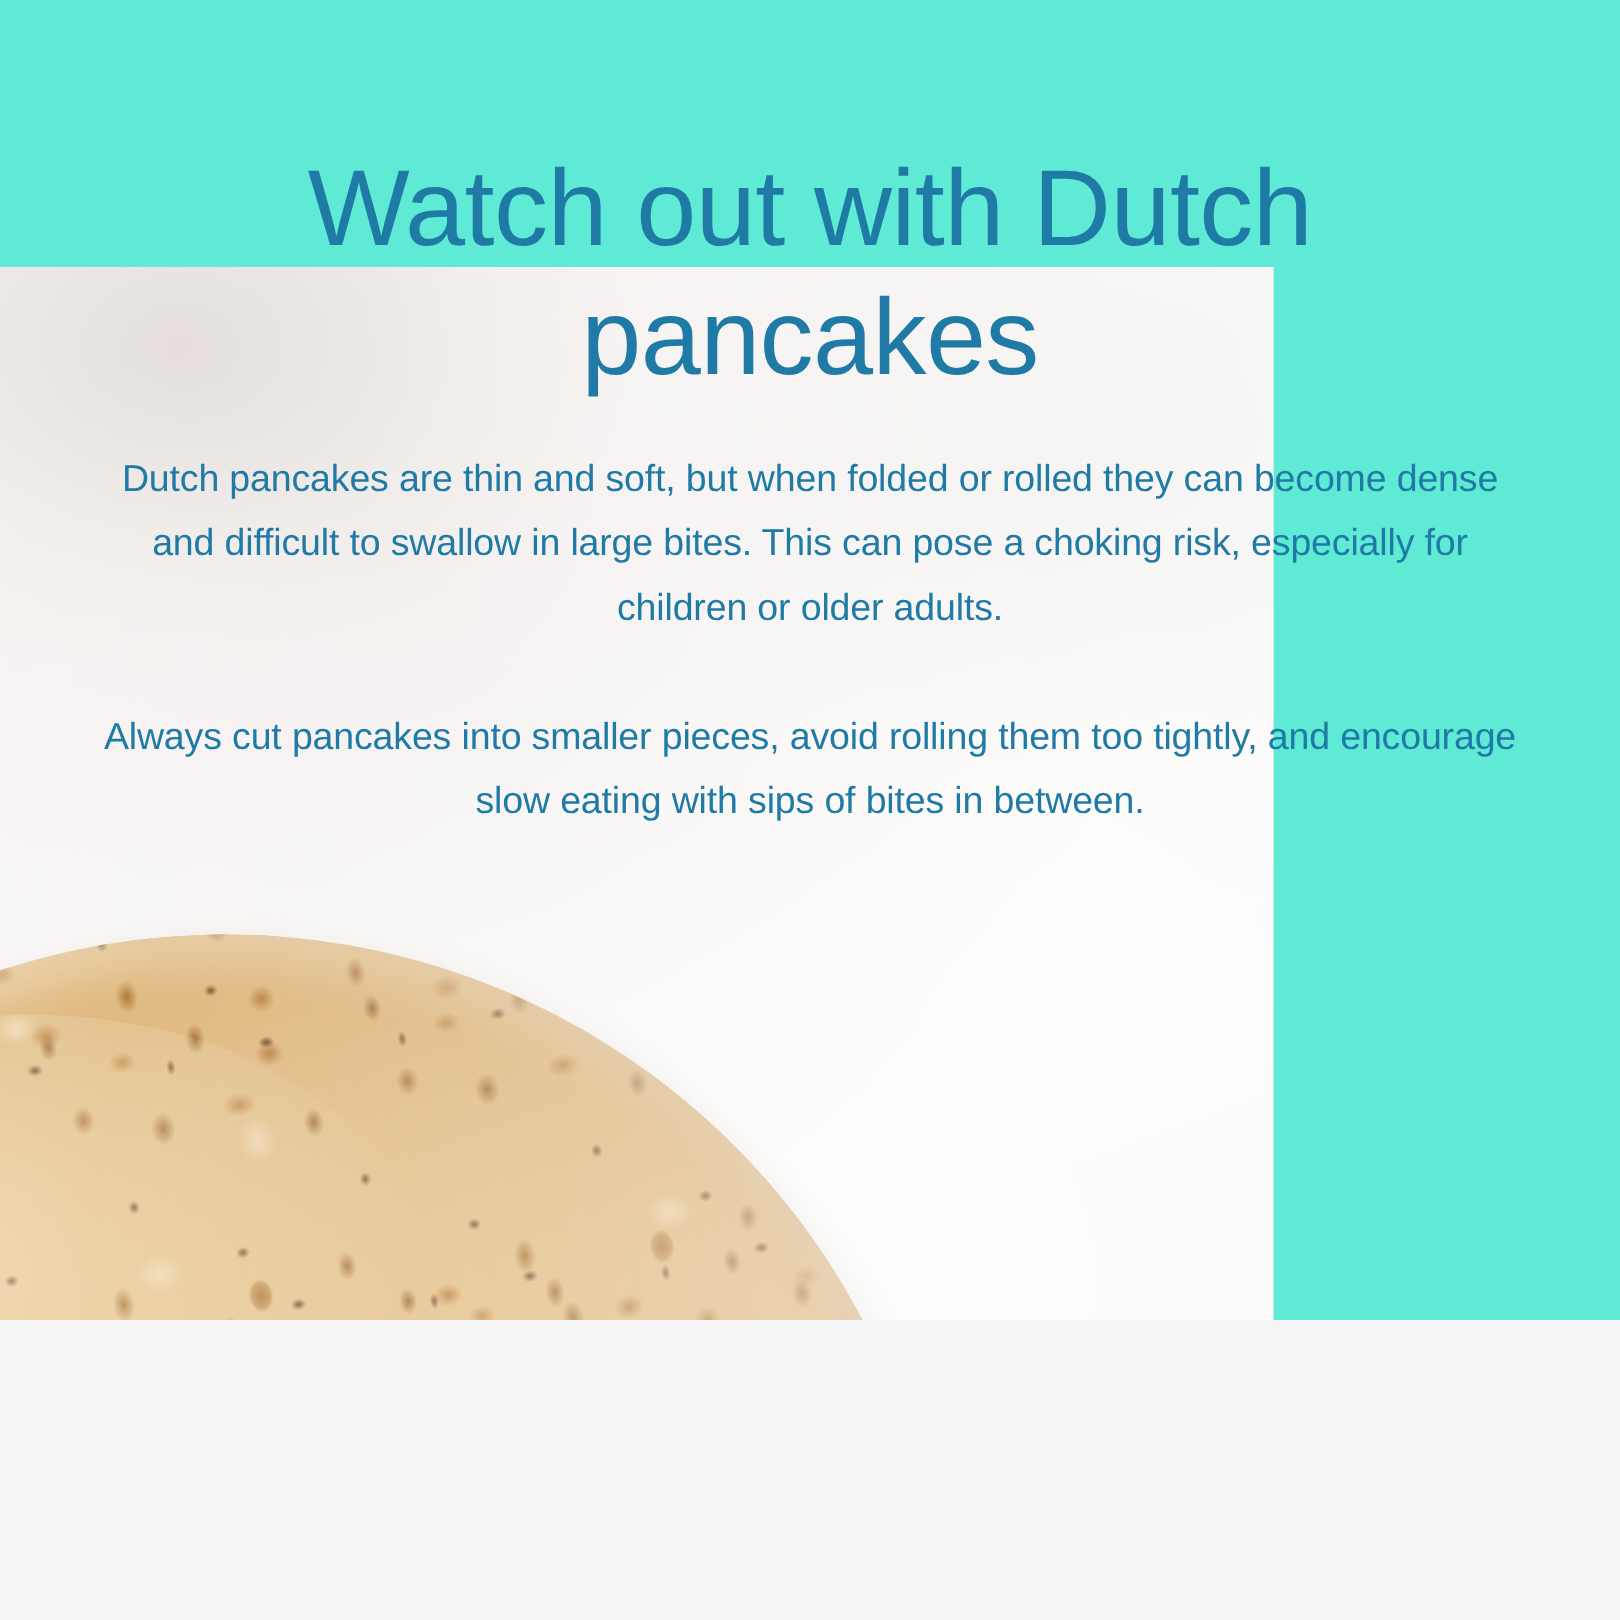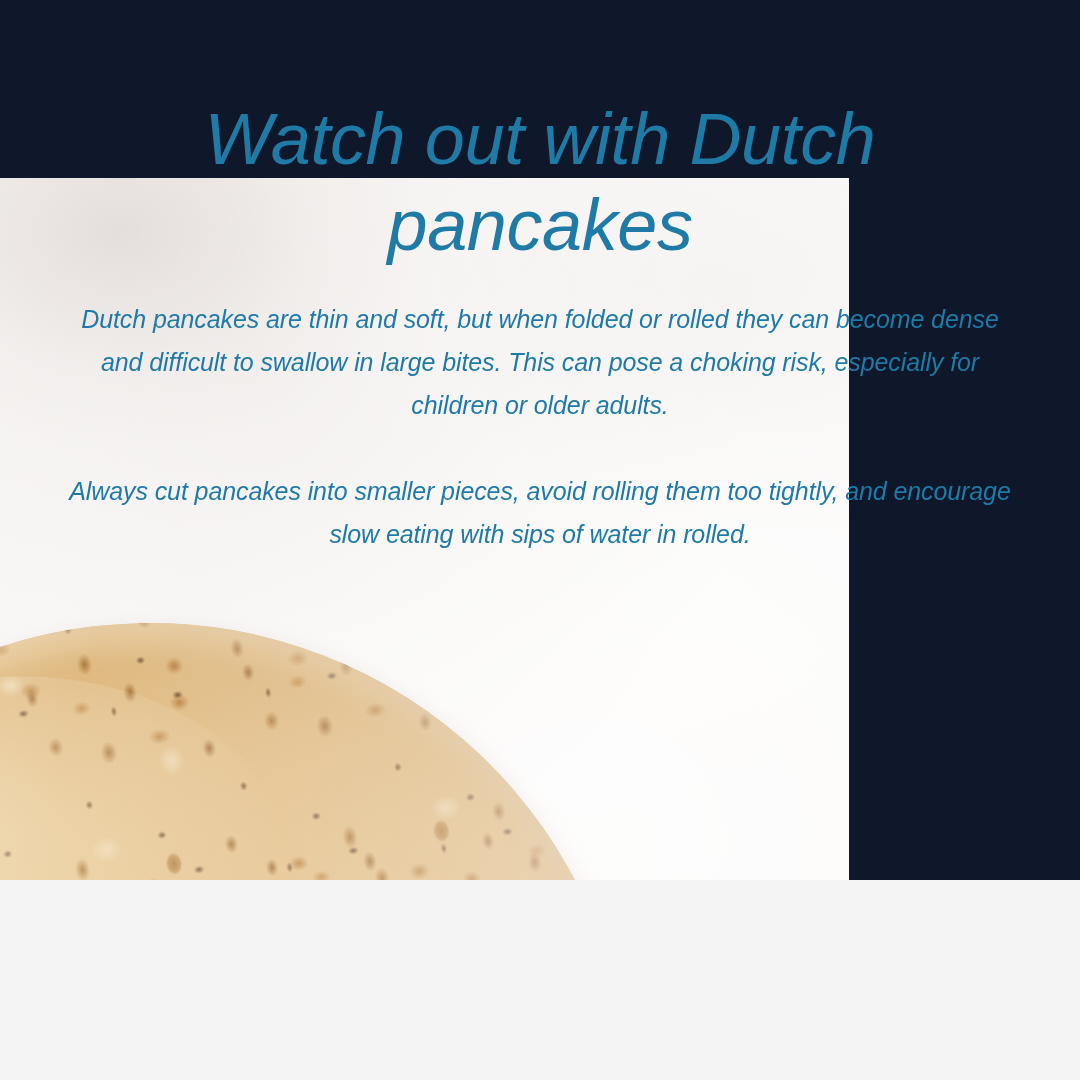--- a/index.html
+++ b/index.html
@@ -13,23 +13,22 @@
     overflow: hidden;
     background: #f4f4f4;
     font-family: "Liberation Sans", sans-serif;
     -webkit-font-smoothing: antialiased;
   }
 
   #canvas {
     position: relative;
     width: 1080px;
     height: 880px;
-    background: #0f172a;
-    overflow: hidden;
-    font-style: italic;
+    background: #5eead4;
+    overflow: hidden;
   }
 
   
   .photo {
     position: absolute;
     left: 0;
     top: 178px;
     width: 849px;
     height: 902px;
     overflow: hidden;
@@ -231,17 +230,17 @@
       <div class="bloom"></div>
     </div>
 
   </div>
 
   <div class="content">
     <h1 class="headline">Watch out with Dutch pancakes</h1>
 
     <div class="body-block">
       <p class="body-para">Dutch pancakes are thin and soft, but when folded or rolled they can become dense and difficult to swallow in large bites. This can pose a choking risk, especially for children or older adults.</p>
-      <p class="body-para">Always cut pancakes into smaller pieces, avoid rolling them too tightly, and encourage slow eating with sips of water in rolled.</p>
+      <p class="body-para">Always cut pancakes into smaller pieces, avoid rolling them too tightly, and encourage slow eating with sips of bites in between.</p>
     </div>
   </div>
 
 </div>
 
 </body></html>

